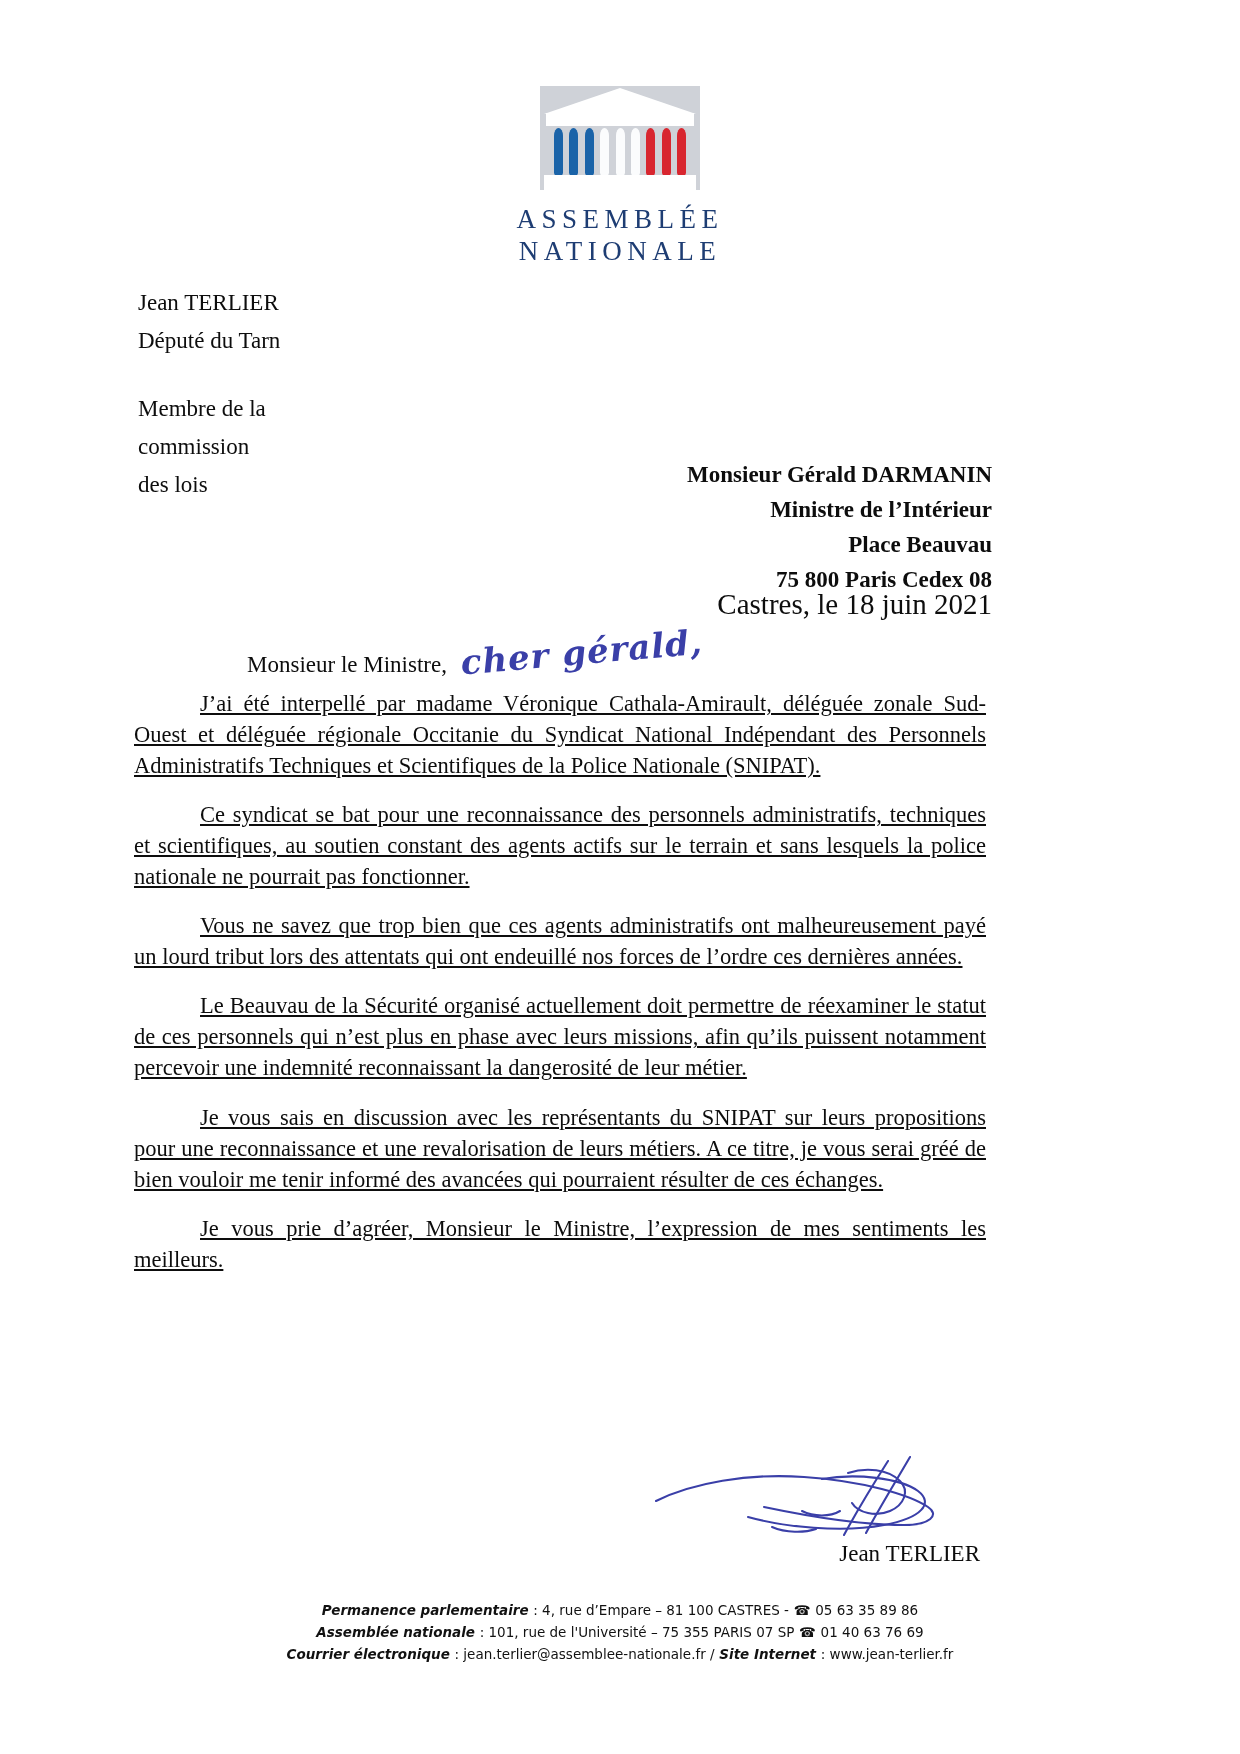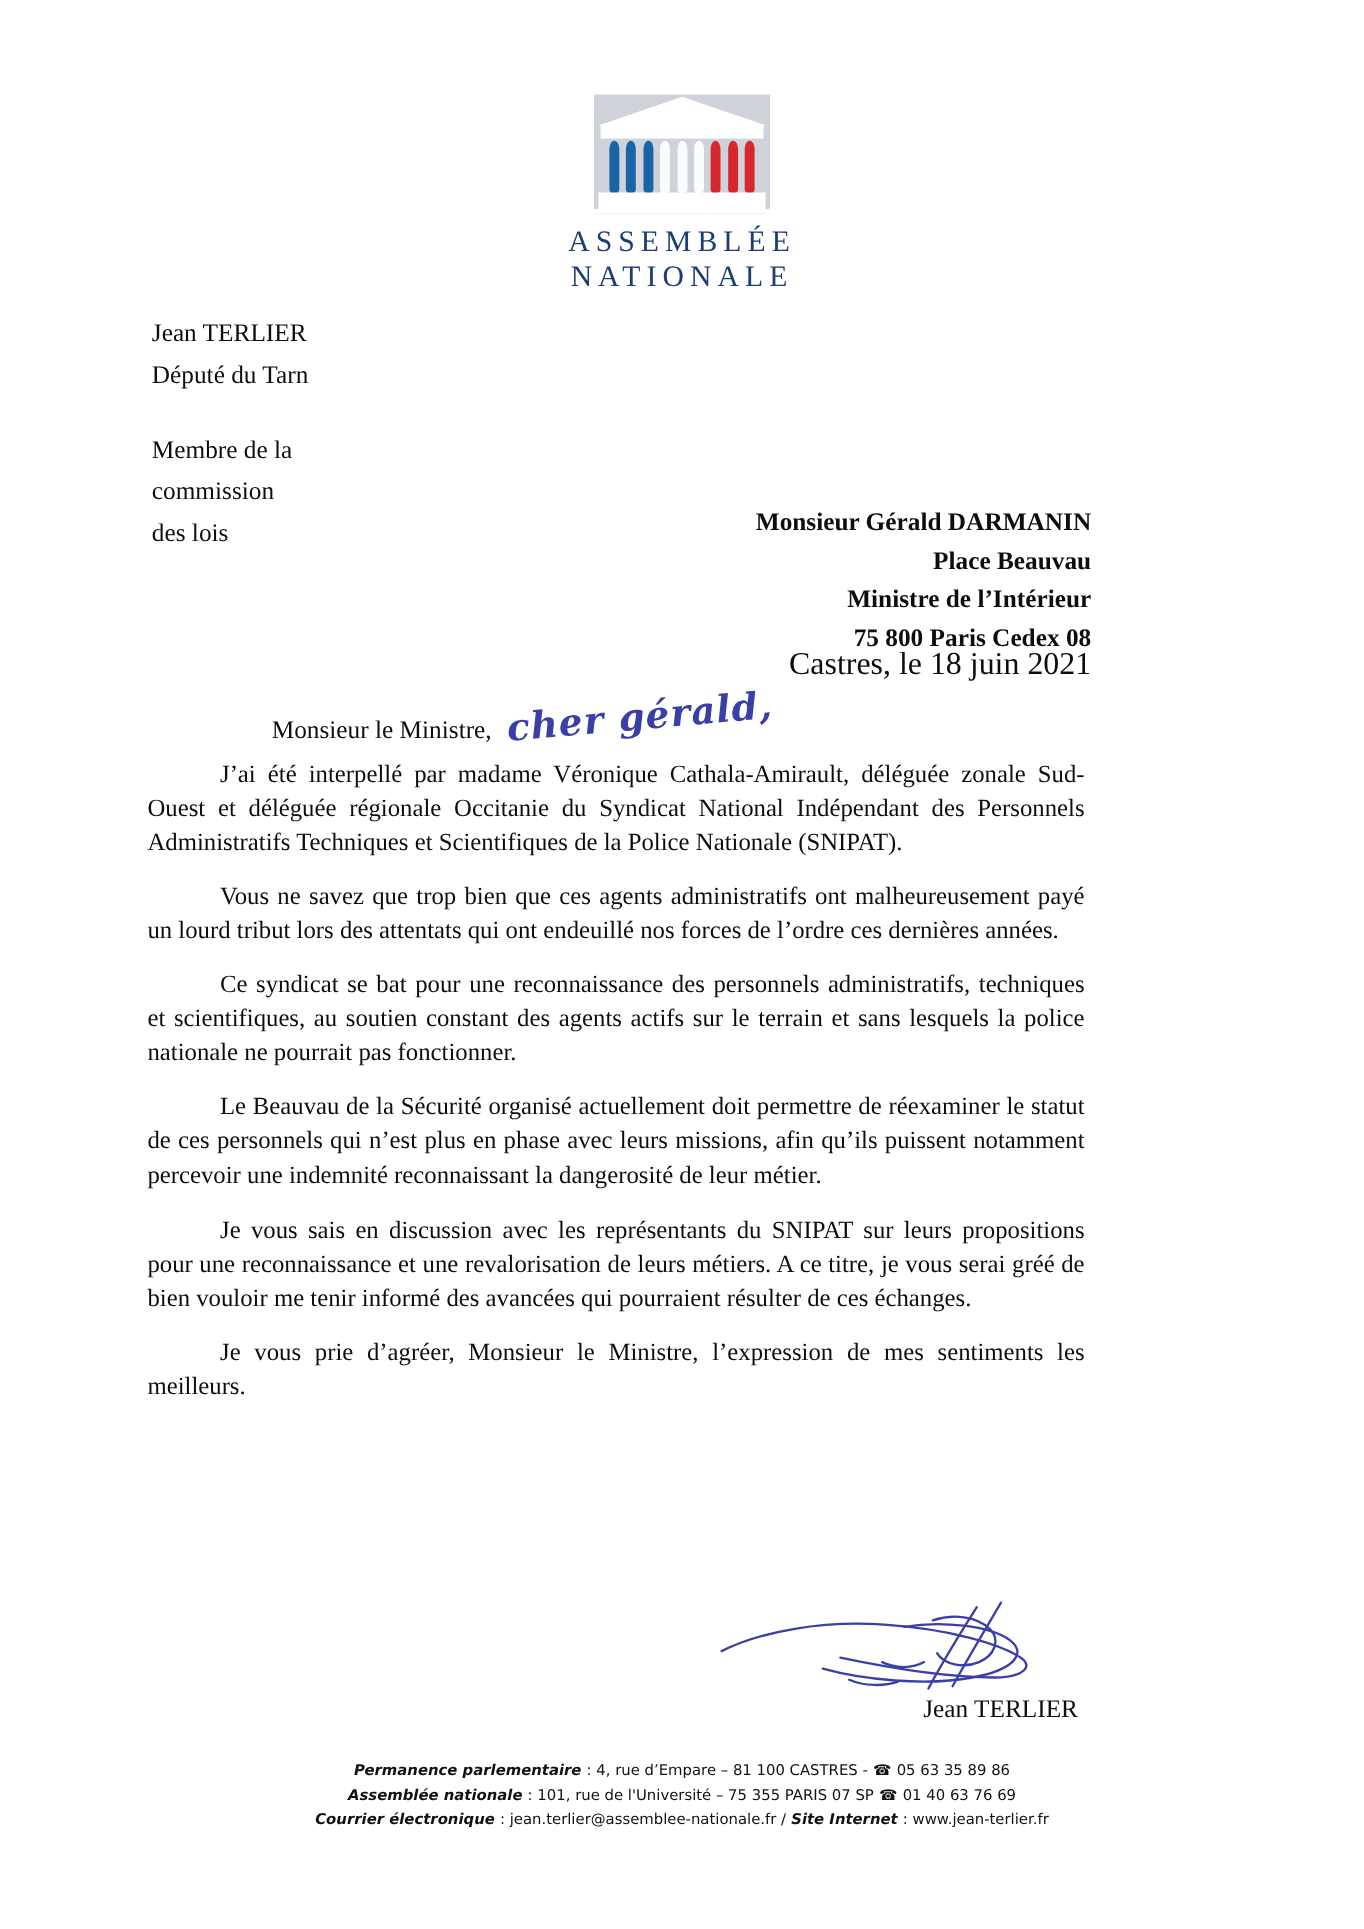--- a/index.html
+++ b/index.html
@@ -158,20 +158,21 @@
     left: 134px;
     top: 688px;
     width: 852px;
     font-size: 22.5px;
     line-height: 1.38;
     text-align: justify;
   }
   .body-copy p {
     margin: 0 0 18px 0;
     text-indent: 66px;
+    text-decoration: underline;
   }
 
   
   .sig-wrap {
     position: absolute;
     right: 248px;
     top: 1455px;
     width: 340px;
     text-align: center;
   }
@@ -238,36 +239,36 @@
     <div>Jean TERLIER</div>
     <div>Député du Tarn</div>
     <div class="gap"></div>
     <div>Membre de la</div>
     <div>commission</div>
     <div>des lois</div>
   </div>
 
   <div class="recipient">
     <div>Monsieur Gérald DARMANIN</div>
+    <div>Ministre de l’Intérieur</div>
     <div>Place Beauvau</div>
-    <div>Ministre de l’Intérieur</div>
     <div>75 800 Paris Cedex 08</div>
   </div>
 
   <div class="dateline">Castres, le 18 juin 2021</div>
 
   <div class="salutation">
     <span>Monsieur le Ministre,</span>
     <span class="handwritten">cher gérald,</span>
   </div>
 
   <div class="body-copy">
     <p>J’ai été interpellé par madame Véronique Cathala-Amirault, déléguée zonale Sud-Ouest et déléguée régionale Occitanie du Syndicat National Indépendant des Personnels Administratifs Techniques et Scientifiques de la Police Nationale (SNIPAT).</p>
+    <p>Ce syndicat se bat pour une reconnaissance des personnels administratifs, techniques et scientifiques, au soutien constant des agents actifs sur le terrain et sans lesquels la police nationale ne pourrait pas fonctionner.</p>
     <p>Vous ne savez que trop bien que ces agents administratifs ont malheureusement payé un lourd tribut lors des attentats qui ont endeuillé nos forces de l’ordre ces dernières années.</p>
-    <p>Ce syndicat se bat pour une reconnaissance des personnels administratifs, techniques et scientifiques, au soutien constant des agents actifs sur le terrain et sans lesquels la police nationale ne pourrait pas fonctionner.</p>
     <p>Le Beauvau de la Sécurité organisé actuellement doit permettre de réexaminer le statut de ces personnels qui n’est plus en phase avec leurs missions, afin qu’ils puissent notamment percevoir une indemnité reconnaissant la dangerosité de leur métier.</p>
     <p>Je vous sais en discussion avec les représentants du SNIPAT sur leurs propositions pour une reconnaissance et une revalorisation de leurs métiers. A ce titre, je vous serai gréé de bien vouloir me tenir informé des avancées qui pourraient résulter de ces échanges.</p>
     <p>Je vous prie d’agréer, Monsieur le Ministre, l’expression de mes sentiments les meilleurs.</p>
   </div>
 
   <div class="sig-wrap">
     <div class="sig-scribble">
       <svg viewBox="0 0 340 86" width="340" height="86" aria-hidden="true">
         <g fill="none" stroke="#3a3fa8" stroke-width="2.1" stroke-linecap="round">
           <path d="M4,46 C40,28 96,18 152,22 C212,26 258,40 276,52 C288,60 278,70 252,70 C208,70 150,60 112,52"></path>

